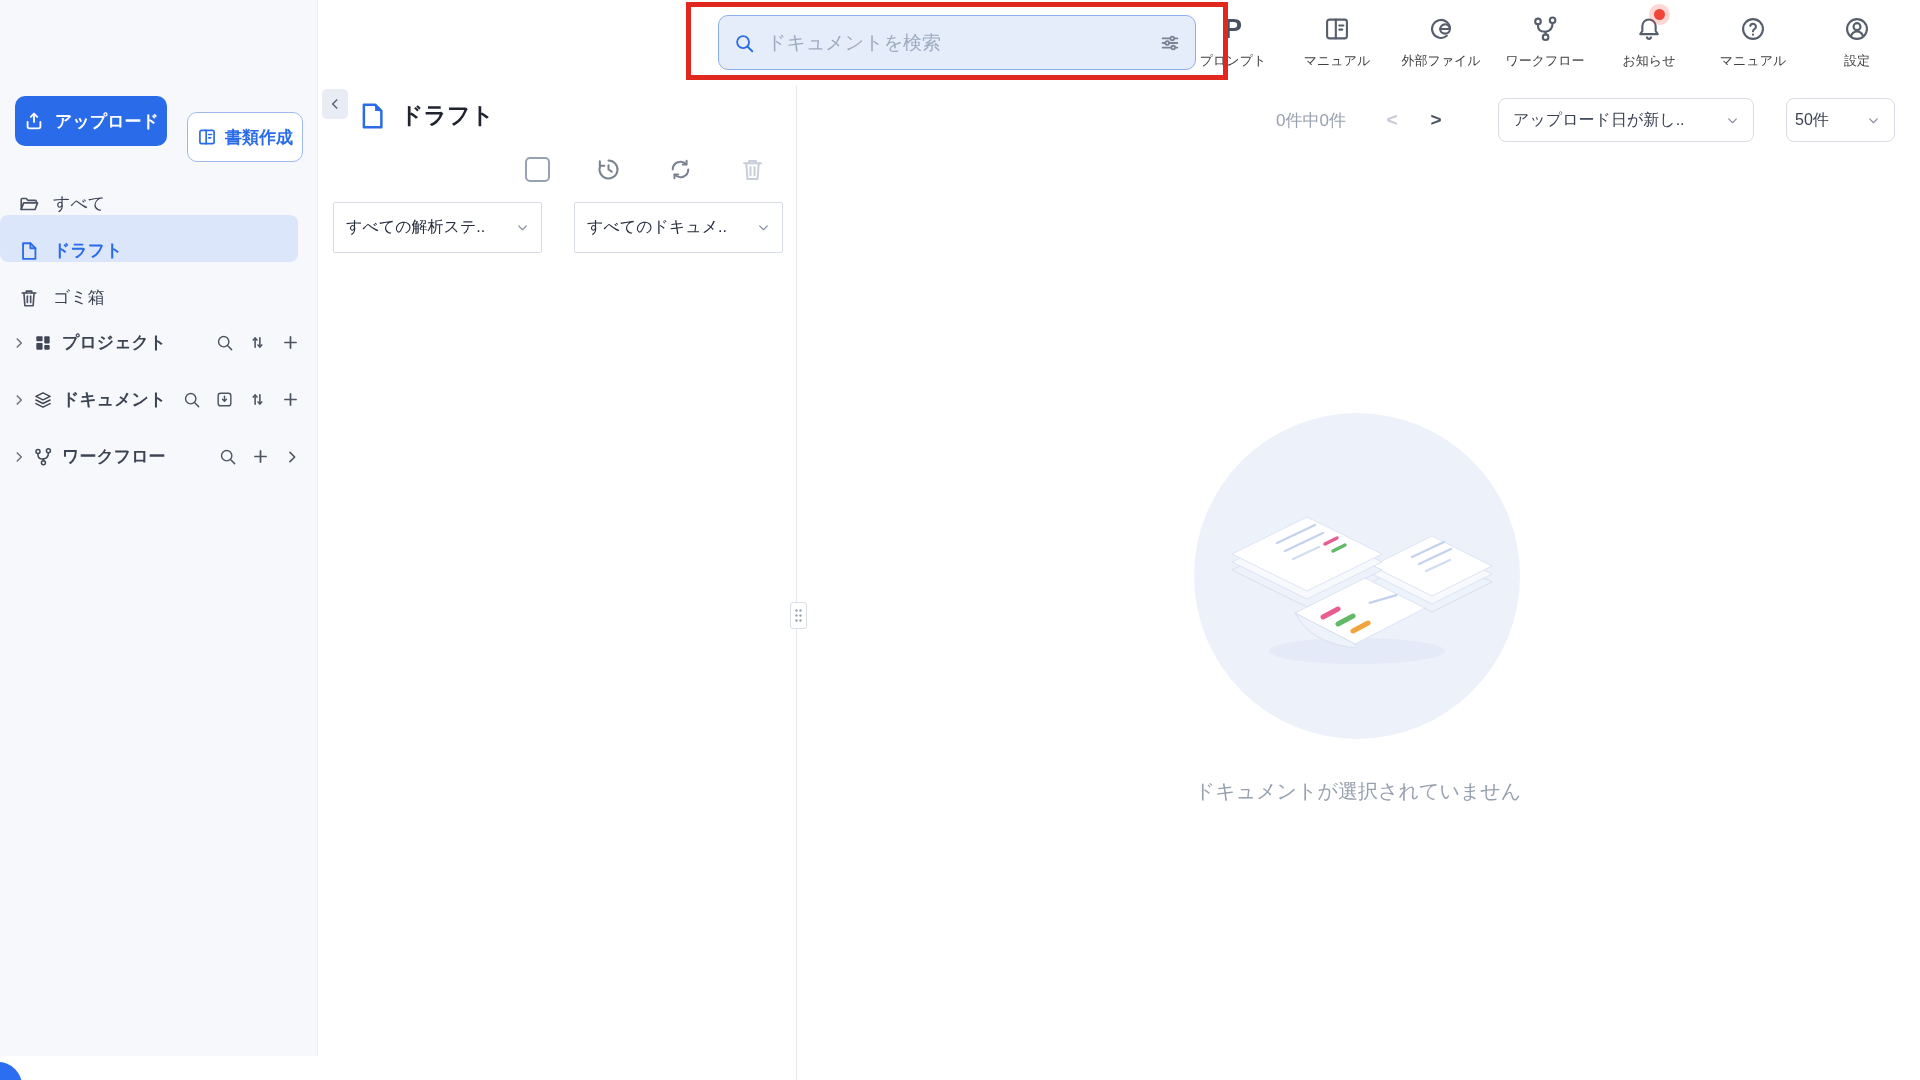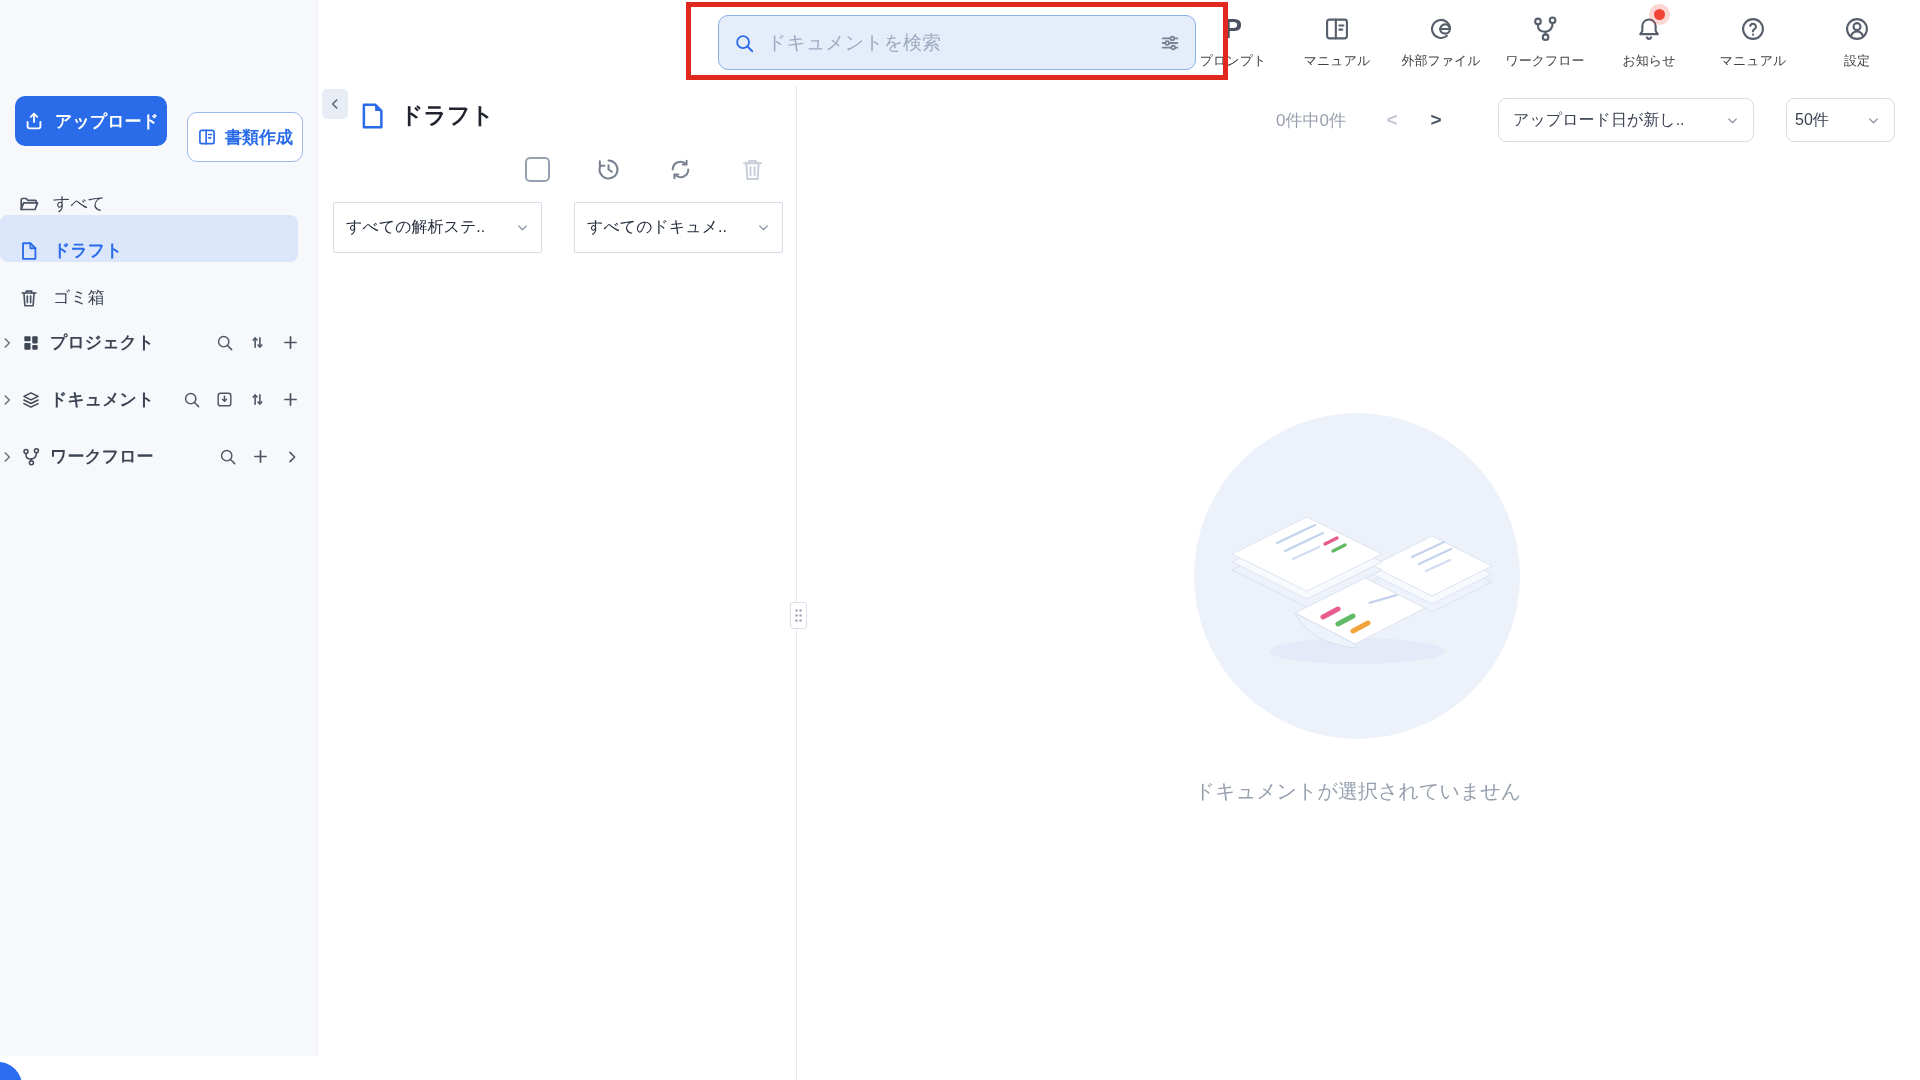--- a/index.html
+++ b/index.html
@@ -16,21 +16,21 @@
     font-family:inherit;}
   .btn-create{display:flex;align-items:center;justify-content:center;gap:8px;width:116px;height:50px;
     background:#fff;color:#2a6bea;border:1px solid #9db9ee;border-radius:10px;font-size:17px;font-weight:bold;cursor:pointer;
     font-family:inherit;margin-top:16px;}
   .side-list{position:absolute;left:0;top:168px;width:318px;}
   .side-item{display:flex;align-items:flex-end;gap:13px;height:47px;padding-left:18px;color:#3c4453;font-size:17px;cursor:pointer;}
   .side-item .itm-ic{color:#4b5362;}
   .side-item.selected{background:#dbe6fa;border-radius:8px;margin-right:20px;color:#2a6bea;font-weight:bold;}
   .side-item.selected .itm-ic{color:#2a6bea;}
   .side-sections{position:absolute;left:0;top:314px;width:318px;}
-  .side-section{display:flex;align-items:center;height:57px;cursor:pointer;}
+  .side-section{display:flex;align-items:center;height:57px;padding-left:12px;cursor:pointer;}
   .side-section .chev{color:#6b7280;margin-right:7px;}
   .side-section .sec-ic{color:#3f4654;margin-right:9px;}
   .side-section .sec-label{font-size:17px;font-weight:bold;color:#3c4453;}
   .sec-actions{margin-left:auto;margin-right:18px;display:flex;gap:14px;align-items:center;color:#4d5563;}
   .sec-actions svg{cursor:pointer;}
 
   
   #topbar{position:absolute;left:318px;top:0;right:0;height:86px;background:#fff;}
   .searchbox{position:absolute;left:400px;top:15px;width:478px;height:55px;box-sizing:border-box;
     background:#e5edfb;border:1px solid #8ab0ea;border-radius:10px;display:flex;align-items:center;padding:0 14px;gap:10px;}

